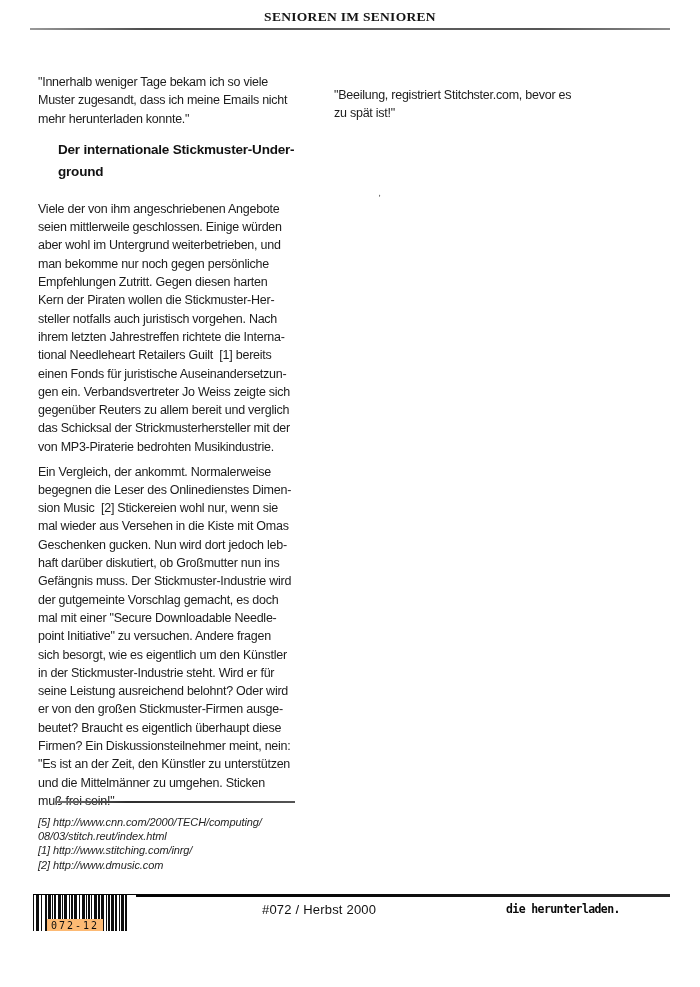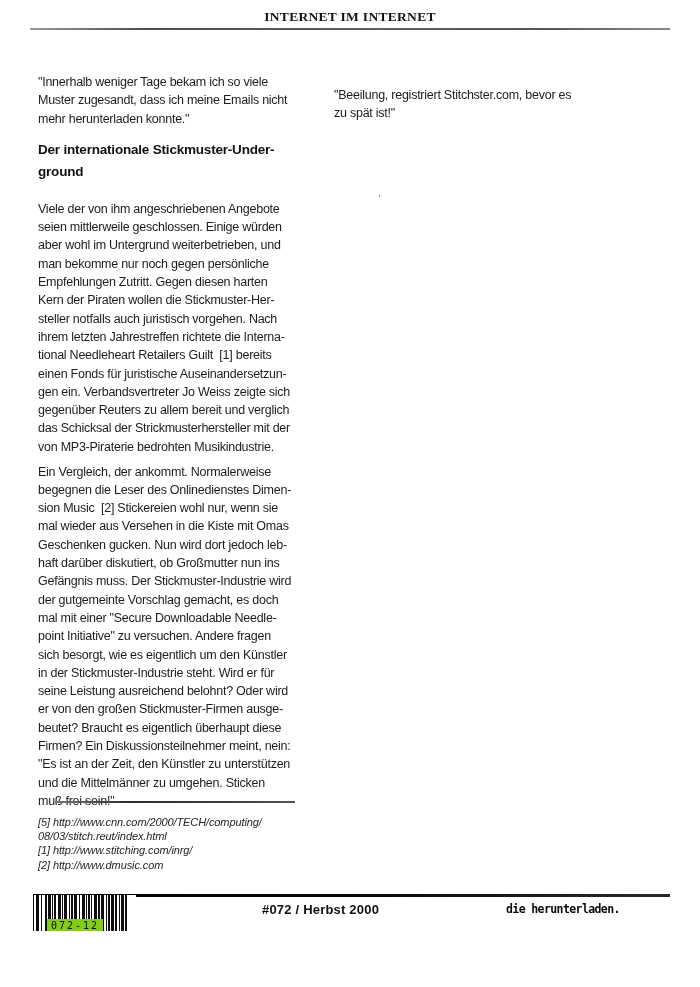--- a/index.html
+++ b/index.html
@@ -53,20 +53,21 @@
   .right-col { position: absolute; left: 334px; top: 73px; width: 310px; }
 
   .heading {
     font-weight: bold;
     font-size: 13.5px;
     line-height: 22.5px;
     letter-spacing: -0.2px;
     margin-top: 11px;
     margin-bottom: 2px;
     color: #111;
+    margin-left: 20px;
   }
   .para1 { margin-top: 16px; }
   .para2 { margin-top: 6.5px; }
 
   .footnote-rule {
     position: absolute;
     left: 55px;
     top: 801px;
     width: 240px;
     height: 2px;
@@ -115,53 +116,53 @@
     display: flex;
     height: 100%;
     width: 100%;
   }
   .barcode .bar  { flex: 0 0 auto; height: 100%; background: #0d0d0d; }
   .barcode .gap  { flex: 0 0 auto; height: 100%; background: transparent; }
   .barcode-label {
     position: absolute;
     left: 14px;
     bottom: 0;
-    background: #84cc16;
+    background: #fdba74;
     padding: 1px 4px 0 4px;
     font-family: "DejaVu Sans Mono", monospace;
     font-size: 10px;
     letter-spacing: 2px;
     color: #0d0d0d;
   }
   .issue-label {
     position: absolute;
     left: 262px;
     top: 902px;
-    font-weight: bold;
+    font-weight: normal;
     font-size: 13px;
     letter-spacing: 0.2px;
     color: #101010;
   }
   .magazine-logo {
     position: absolute;
     left: 506px;
     top: 902px;
     font-family: "DejaVu Sans Mono", monospace;
     font-weight: bold;
     font-size: 11.5px;
     letter-spacing: -0.6px;
     color: #0a0a0a;
   }
 </style>
 </head>
 <body>
 
 <div class="page">
 
-  <div class="header-title">INTERNET IM INTERNET</div>
+  <div class="header-title">SENIOREN IM SENIOREN</div>
   <div class="header-rule"></div>
 
   <div class="left-col">
     <p class="lines">"Innerhalb weniger Tage bekam ich so viele
 Muster zugesandt, dass ich meine Emails nicht
 mehr herunterladen konnte."</p>
     <h2 class="lines heading">Der internationale Stickmuster-Under-
 ground</h2>
     <p class="lines para1">Viele der von ihm angeschriebenen Angebote
 seien mittlerweile geschlossen. Einige würden

